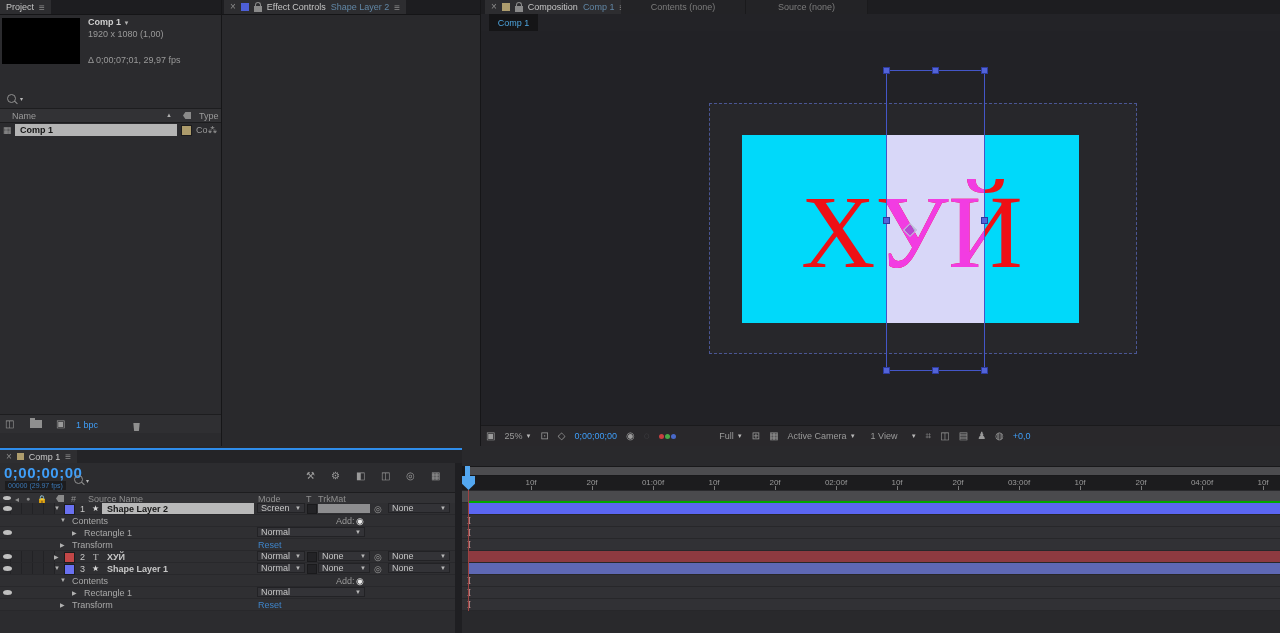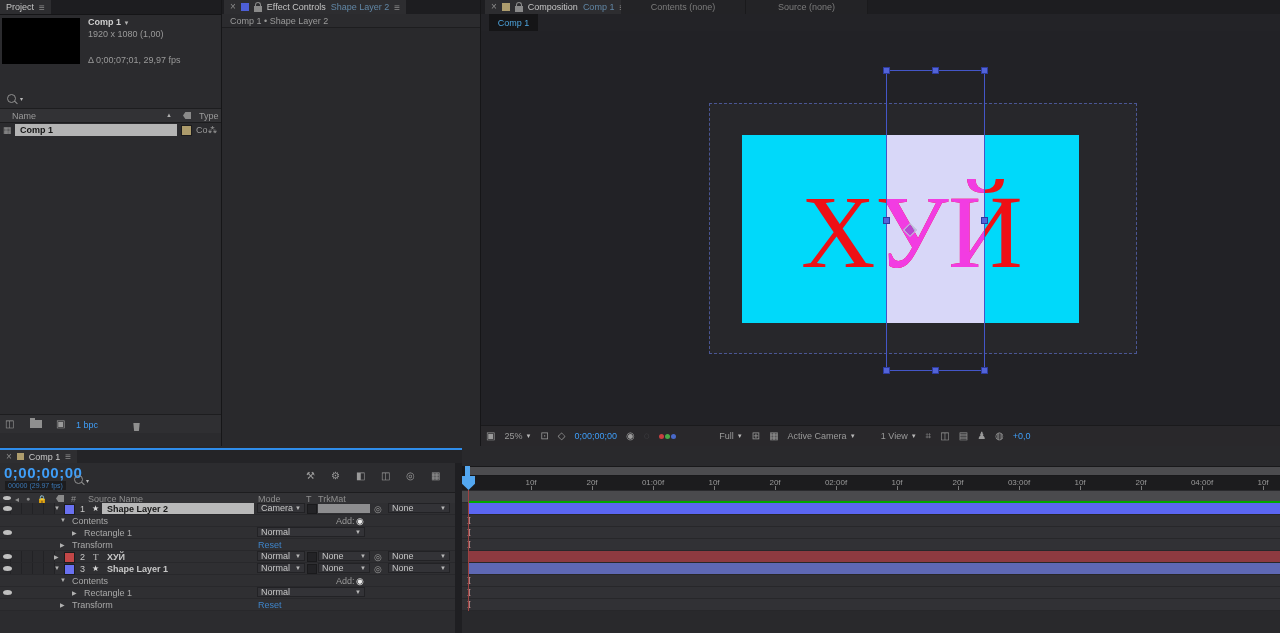--- a/index.html
+++ b/index.html
@@ -99,21 +99,20 @@
     <div class="tabstrip">
       <div class="tab active" style="left:2px">
         <span class="closex">×</span>
         <span class="sq" style="background:#4d5fd6"></span>
         <span class="lock"></span>
         <span>Effect Controls</span>
         <span class="linkname">Shape Layer 2</span>
         <span class="menu">≡</span>
       </div>
     </div>
-    <div class="abs" style="left:0;top:14px;width:259px;height:14px;background:#2b2b2e;border-bottom:1px solid #1d1d1f;color:#9a9a9a;padding:2px 0 0 8px;box-sizing:border-box">Comp 1 • Shape Layer 2</div>
   </div>
 
   <div class="panel" style="left:480px;width:800px;background:#222226;border-left:1px solid #161618">
     <div class="tabstrip">
       <div class="tab active" style="left:4px">
         <span class="closex">×</span>
         <span class="sq" style="background:#ae9d6d"></span>
         <span class="lock"></span>
         <span>Composition</span>
         <span class="linkname">Comp 1</span>
@@ -194,21 +193,21 @@
       <span class="vtb-item">
           <span class="icon">⊞</span>
         </span>
       <span class="vtb-item">
           <span class="icon">▦</span>
         </span>
       <span class="vtb-item" style="width:74px;justify-content:flex-start">
         <span class="tbtext">Active Camera</span>
         <span class="caret">▼</span>
       </span>
-      <span class="vtb-item" style="width:46px;justify-content:flex-end">
+      <span class="vtb-item" style="width:46px;justify-content:space-between">
         <span class="tbtext">1 View</span>
         <span class="caret">▼</span>
       </span>
       <span class="vtb-item">
           <span class="icon">⌗</span>
         </span>
       <span class="vtb-item">
           <span class="icon">◫</span>
         </span>
       <span class="vtb-item">
@@ -269,21 +268,21 @@
 
         <div class="trow">
           <div class="avcells"></div>
           <span class="eye abs" style="left:3px;top:3px"></span>
           <span class="abs tri" style="left:54px;top:2px">▼</span>
           <span class="swatch" style="left:64px;background:#6a71f0"></span>
           <span class="abs" style="left:80px;top:1px;color:#c8c8c8">1</span>
           <span class="abs star" style="left:92px;top:1px">★</span>
           <span class="namesel">Shape Layer 2</span>
           <span class="ddl" style="left:257px;top:0;width:48px">
-              <span>Camera</span>
+              <span>Screen</span>
               <span class="caret">▼</span>
             </span>
           <span class="abs" style="left:307px;top:1px;width:8px;height:8px;background:#232326;border:1px solid #1a1a1c"></span>
           <span class="abs" style="left:318px;top:1px;width:52px;height:9px;background:#8d8d8f"></span>
           <span class="abs icon" style="left:374px;top:1px;font-size:9px">◎</span>
           <span class="ddl" style="left:388px;top:0;width:62px">
               <span>None</span>
               <span class="caret">▼</span>
             </span>
         </div>

